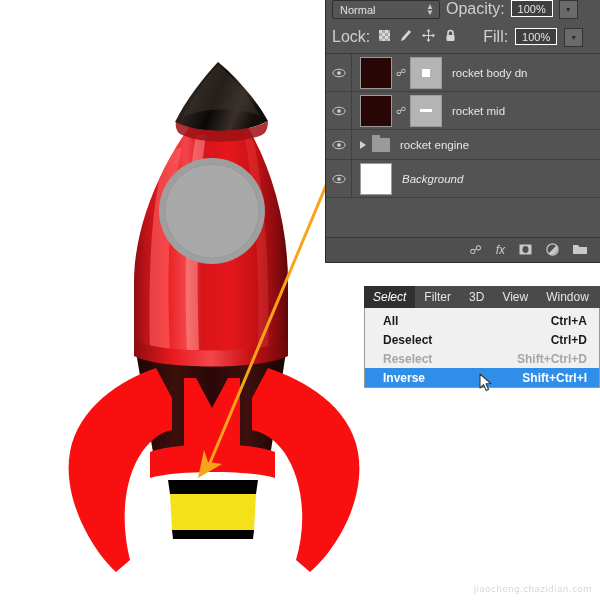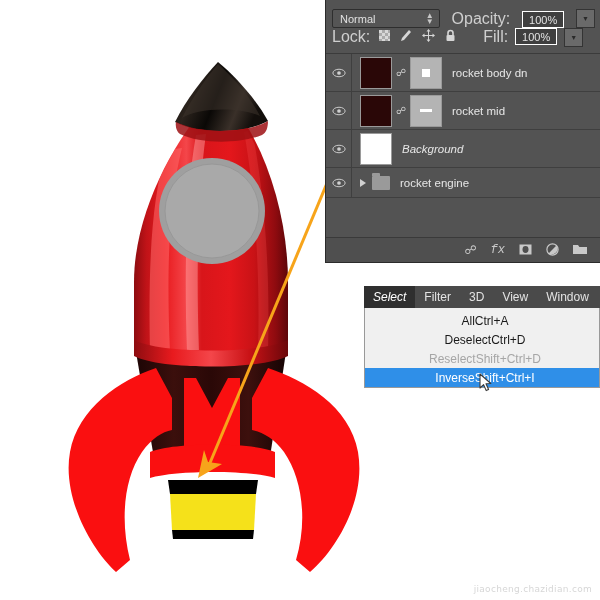--- a/index.html
+++ b/index.html
@@ -31,25 +31,25 @@
     width: 275px;
     height: 262px;
     background: #535353;
     color: #d4d4d4;
     font-size: 11px;
     border-left: 1px solid #2b2b2b;
     border-bottom: 1px solid #2b2b2b;
   }
   .panel-row-top {
     display: flex;
-    align-items: flex-end;
+    align-items: flex-start;
     height: 28px;
     padding: 0 6px;
     box-sizing: border-box;
-    gap: 12px;
+    gap: 6px;
   }
   .blend-select {
     position: relative;
     width: 108px;
     height: 19px;
     background: #555555;
     border: 1px solid #2e2e2e;
     border-radius: 2px;
     display: flex;
     align-items: center;
@@ -243,27 +243,28 @@
   .menubar-item.active { background: #2f2f2f; color: #ffffff; font-style: italic; }
   .menu-dropdown {
     background: #f0f0f0;
     border: 1px solid #999;
     border-top: none;
     padding: 3px 0 0 0;
     box-sizing: border-box;
   }
   .menu-item {
     display: flex;
-    justify-content: center;
+    justify-content: space-between;
     align-items: center;
     height: 19px;
     padding: 0 12px 0 18px;
     font-size: 12px;
     color: #1a1a1a;
     white-space: nowrap;
+    font-weight: bold;
   }
   .menu-item.disabled { color: #a6a6a6; }
   .menu-item.highlight { background: #2f8fe8; color: #ffffff; }
   .menu-accel { color: inherit; font-size: 12px; }
   .menu-item.disabled .menu-accel { color: #a6a6a6; }
 
   #cursor {
     position: absolute;
     left: 479px;
     top: 373px;
@@ -452,49 +453,49 @@
         <div class="thumbs">
           <div class="thumb"></div>
           <div class="link-ico">☍</div>
           <div class="thumb mask">
               <span class="mask-bar"></span>
             </div>
         </div>
         <div class="layer-name">rocket mid</div>
       </div>
 
+      <div class="layer-row" style="height:30px;">
+        <div class="eye-cell">
+          <svg class="eye" viewBox="0 0 16 11">
+            <ellipse cx="8" cy="5.5" rx="7" ry="4.3" fill="none" stroke="#cfcfcf" stroke-width="1.1"></ellipse>
+            <circle cx="8" cy="5.5" r="2.1" fill="#cfcfcf"></circle>
+          </svg>
+        </div>
+        <div class="group-arrow"></div>
+        <div class="folder-ico"></div>
+        <div class="layer-name">rocket engine</div>
+      </div>
+
       <div class="layer-row">
         <div class="eye-cell">
           <svg class="eye" viewBox="0 0 16 11">
             <ellipse cx="8" cy="5.5" rx="7" ry="4.3" fill="none" stroke="#cfcfcf" stroke-width="1.1"></ellipse>
             <circle cx="8" cy="5.5" r="2.1" fill="#cfcfcf"></circle>
           </svg>
         </div>
         <div class="thumbs">
           <div class="thumb white"></div>
         </div>
         <div class="layer-name italic">Background</div>
       </div>
-
-      <div class="layer-row" style="height:30px;">
-        <div class="eye-cell">
-          <svg class="eye" viewBox="0 0 16 11">
-            <ellipse cx="8" cy="5.5" rx="7" ry="4.3" fill="none" stroke="#cfcfcf" stroke-width="1.1"></ellipse>
-            <circle cx="8" cy="5.5" r="2.1" fill="#cfcfcf"></circle>
-          </svg>
-        </div>
-        <div class="group-arrow"></div>
-        <div class="folder-ico"></div>
-        <div class="layer-name">rocket engine</div>
-      </div>
     </div>
 
     <div class="panel-footer">
       <span class="foot-ico">☍</span>
-      <span class="foot-ico" style="font-style:italic;font-family:Liberation Mono, monospace;">fx</span>
+      <span class="foot-ico" style="font-style:italic;font-family:Liberation Sans, sans-serif;">fx</span>
       <span class="foot-ico">
         <svg width="13" height="13" viewBox="0 0 13 13">
             <rect x="0.5" y="1.5" width="12" height="10" fill="#c9c9c9"></rect>
             <ellipse cx="6.5" cy="6.5" rx="3" ry="3.4" fill="#4f4f4f"></ellipse>
           </svg>
       </span>
       <span class="foot-ico">
         <svg width="13" height="13" viewBox="0 0 13 13">
             <circle cx="6.5" cy="6.5" r="5.6" fill="none" stroke="#c9c9c9" stroke-width="1.2"></circle>
             <path d="M2.6,10.4 L10.4,2.6 A5.6,5.6 0 0,1 2.6,10.4 Z" fill="#c9c9c9"></path>

